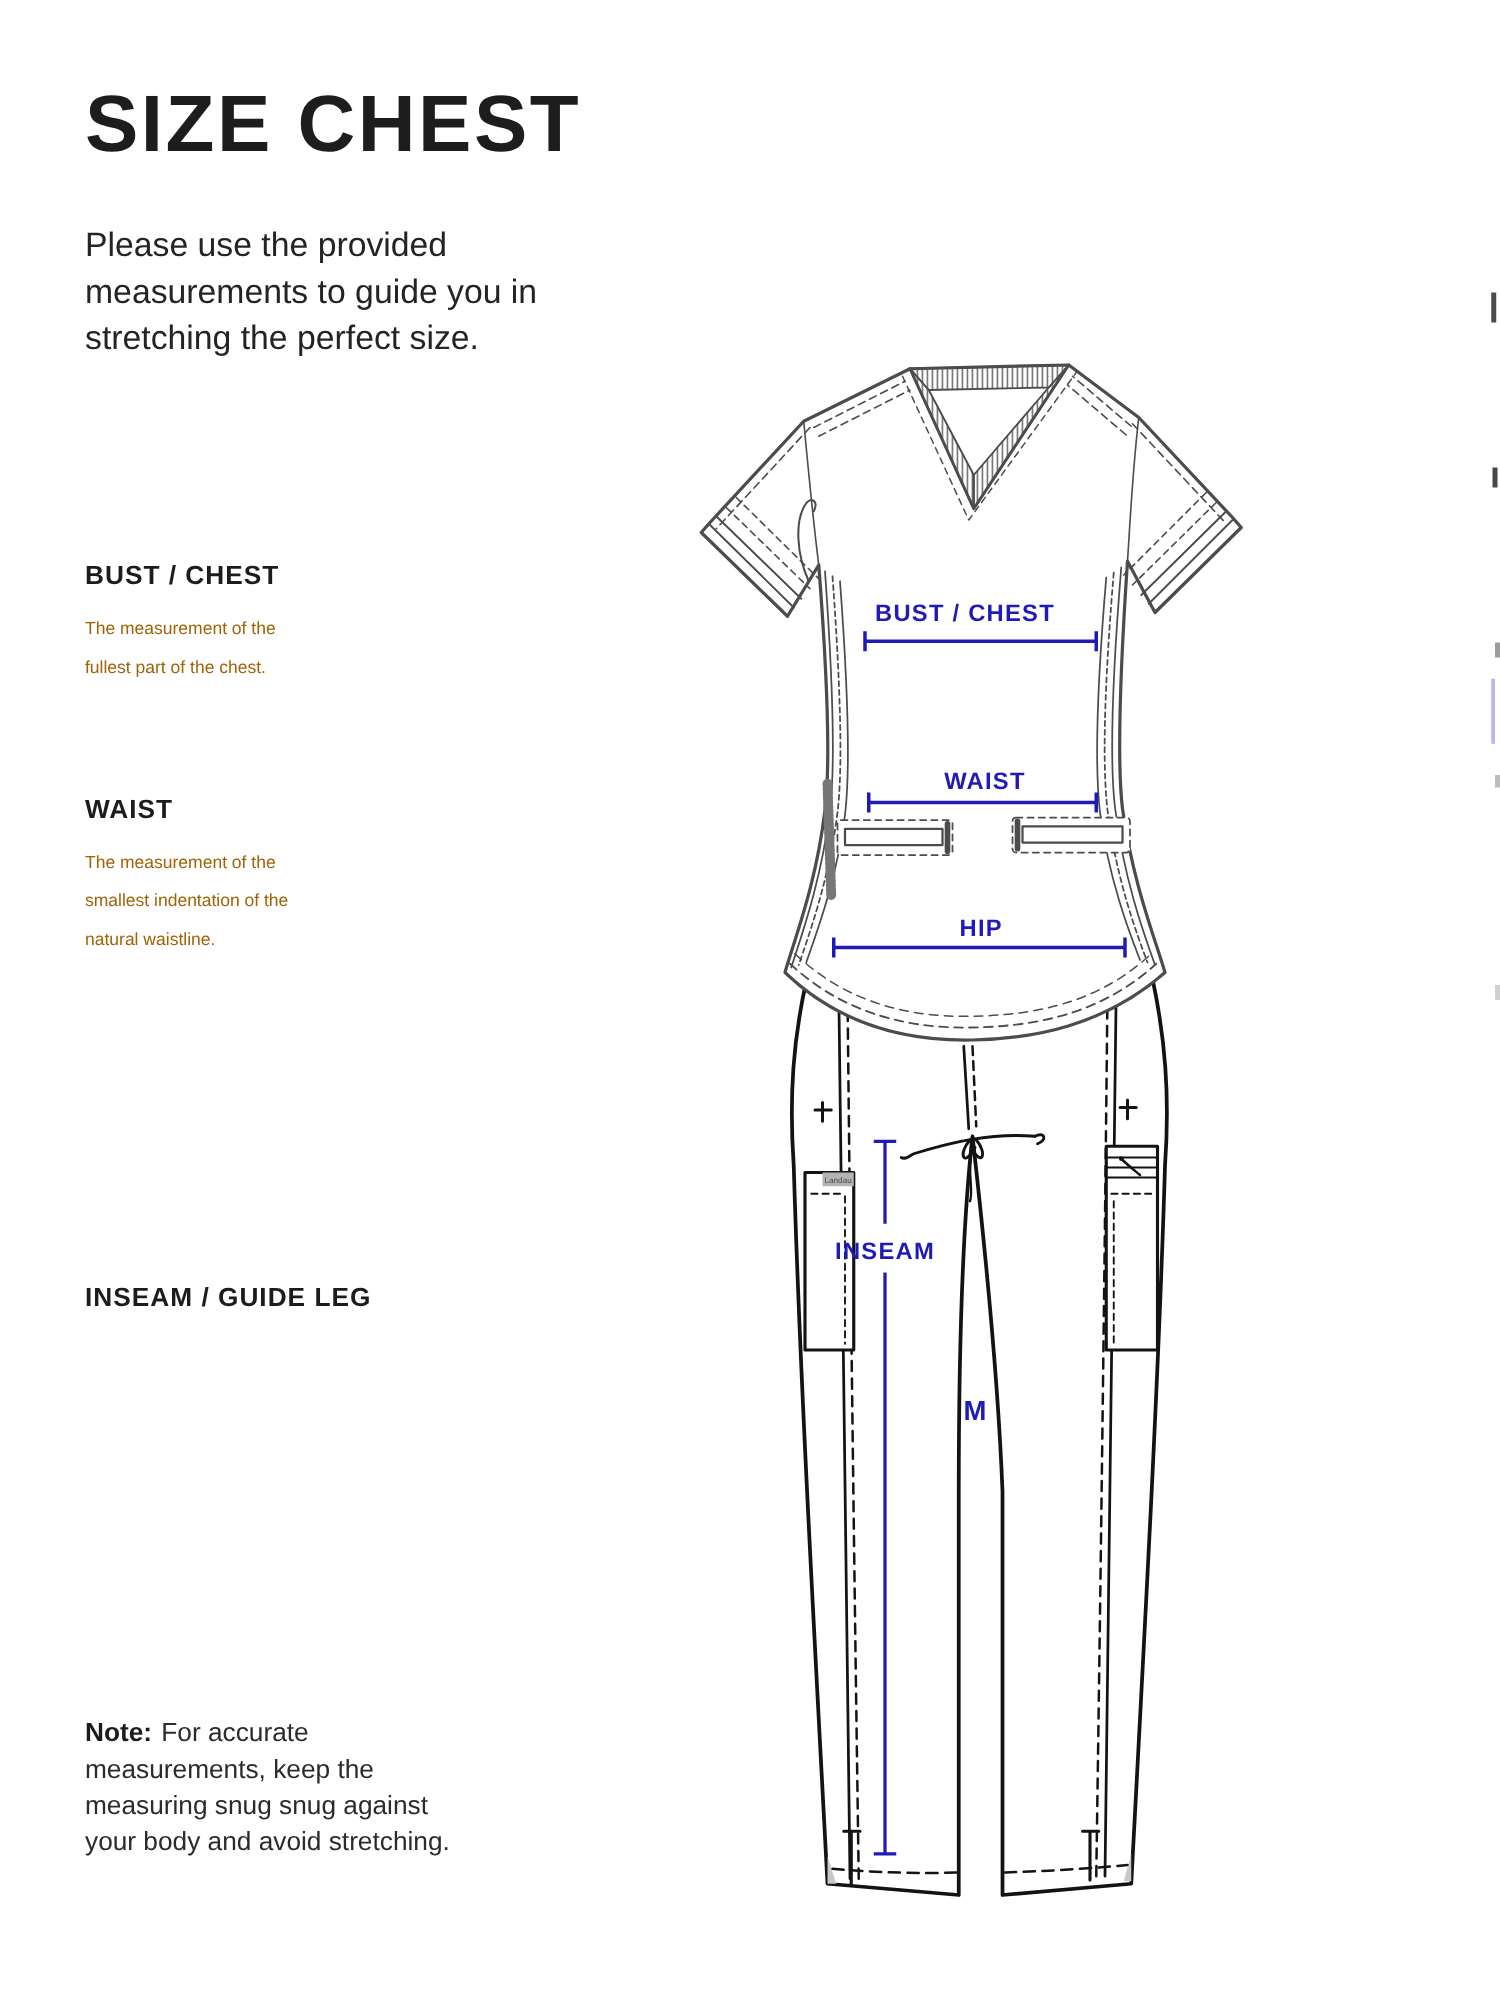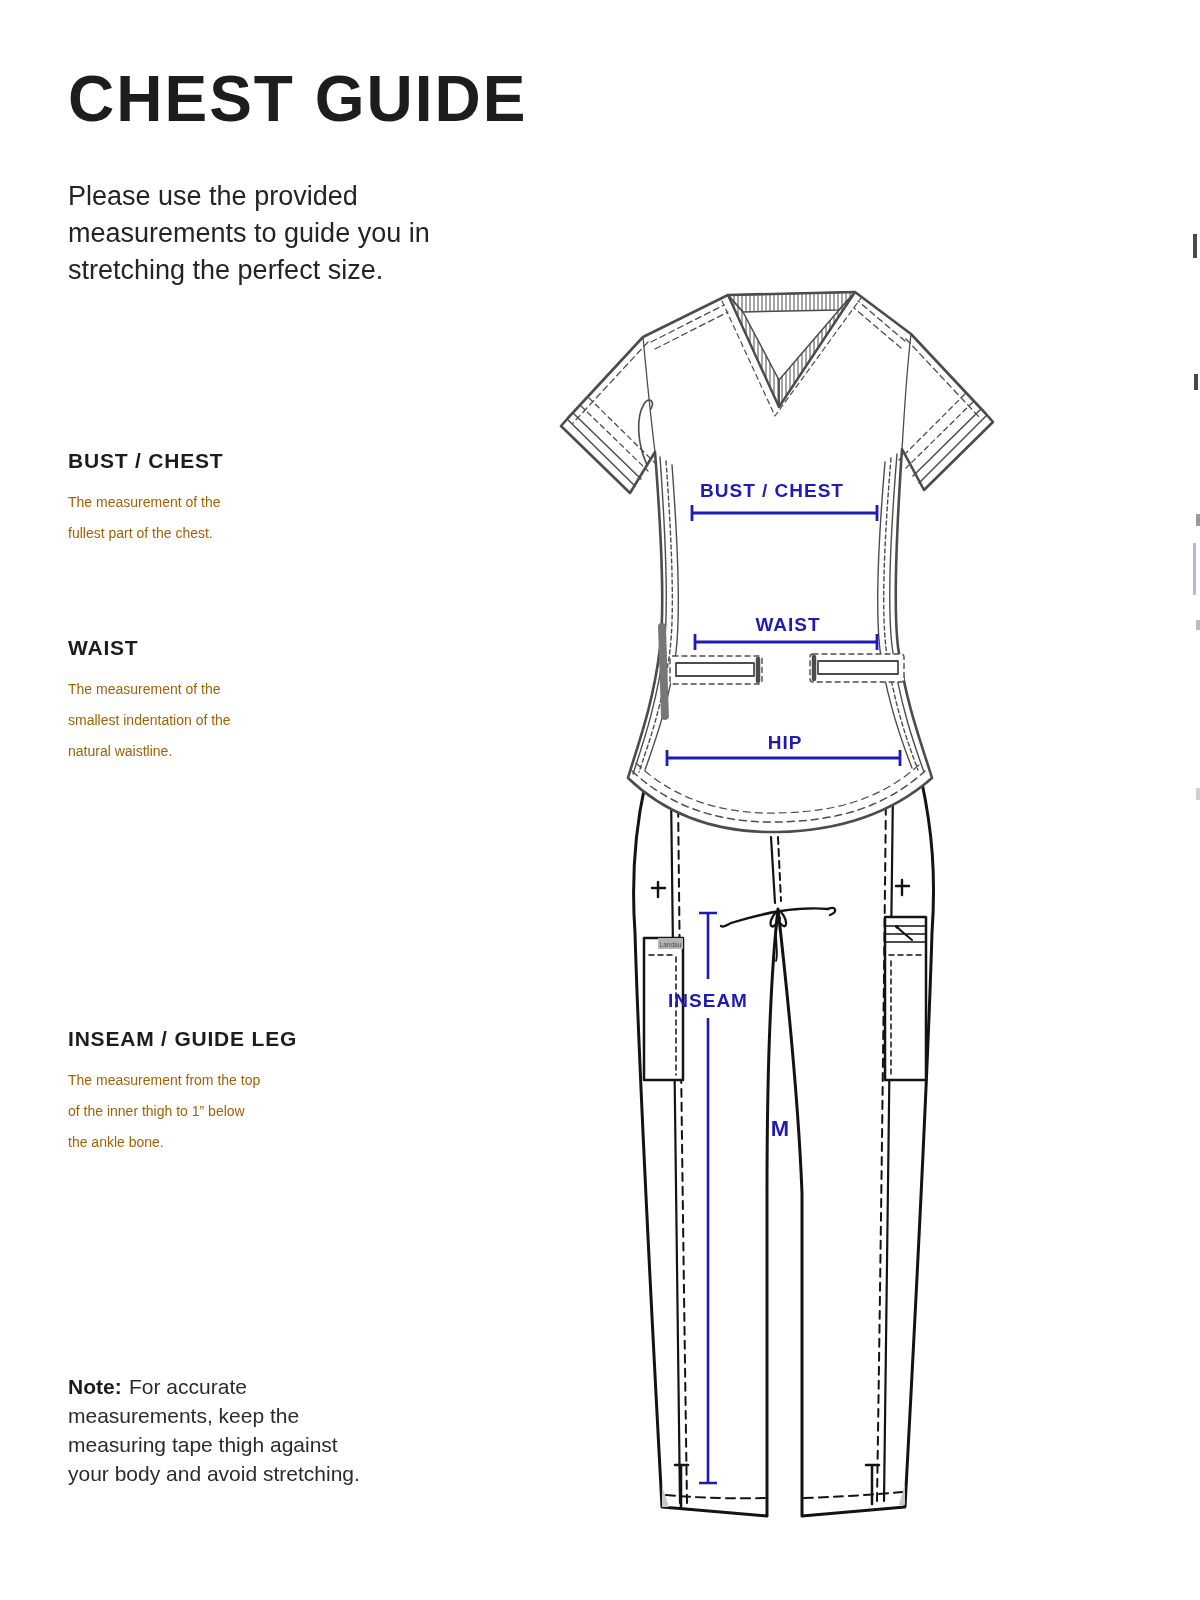--- a/index.html
+++ b/index.html
@@ -38,21 +38,21 @@
   #edge-a3{left:1196px;top:514px;width:4px;height:12px;background:#9b9b9b;}
   #edge-a4{left:1193px;top:543px;width:3px;height:52px;background:#b8b7e6;}
   #edge-a5{left:1196px;top:620px;width:4px;height:10px;background:#bcbcbc;}
   #edge-a6{left:1196px;top:788px;width:4px;height:12px;background:#d0d0d0;}
 </style>
 </head>
 <body>
 
 <div class="page">
 
-  <h1 class="title">CHEST GUIDE</h1>
+  <h1 class="title">SIZE CHEST</h1>
 
   <p class="intro">Please use the provided
 measurements to guide you in
 stretching the perfect size.</p>
 
   <div class="section" id="section-bust">
     <h3>BUST / CHEST</h3>
     <p>The measurement of the
 fullest part of the chest.</p>
   </div>
@@ -60,28 +60,25 @@
   <div class="section" id="section-waist">
     <h3>WAIST</h3>
     <p>The measurement of the
 smallest indentation of the
 natural waistline.</p>
   </div>
 
 
   <div class="section" id="section-inseam">
     <h3>INSEAM / GUIDE LEG</h3>
-    <p>The measurement from the top
-of the inner thigh to 1” below
-the ankle bone.</p>
   </div>
 
   <p class="note"><strong>Note:</strong><span>For accurate
 measurements, keep the
-measuring tape thigh against
+measuring snug snug against
 your body and avoid stretching.</span></p>
 
   <div class="figure">
     <svg width="480" height="1245" viewBox="0 0 480 1245">
       <defs>
         <pattern id="rib" width="4" height="4" patternUnits="userSpaceOnUse">
           <path d="M1,0 L1,4" stroke="#5a5a5a" stroke-width="1.1"></path>
         </pattern>
       </defs>
 

